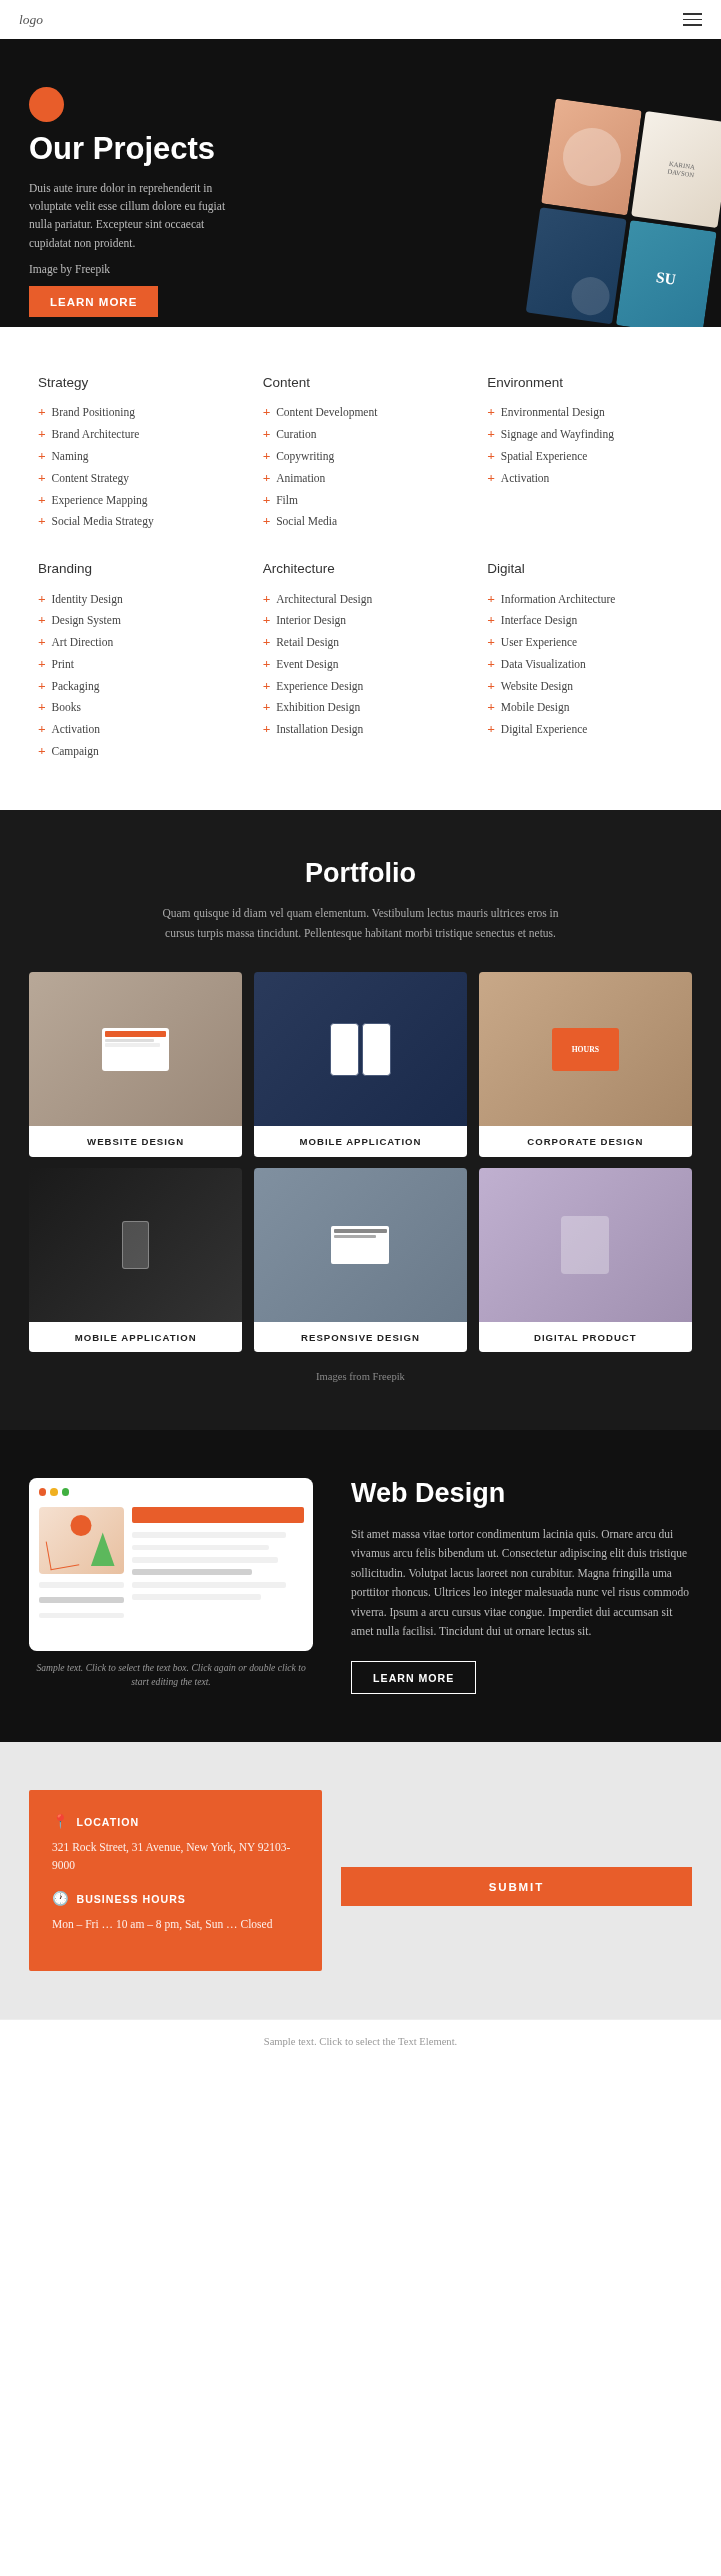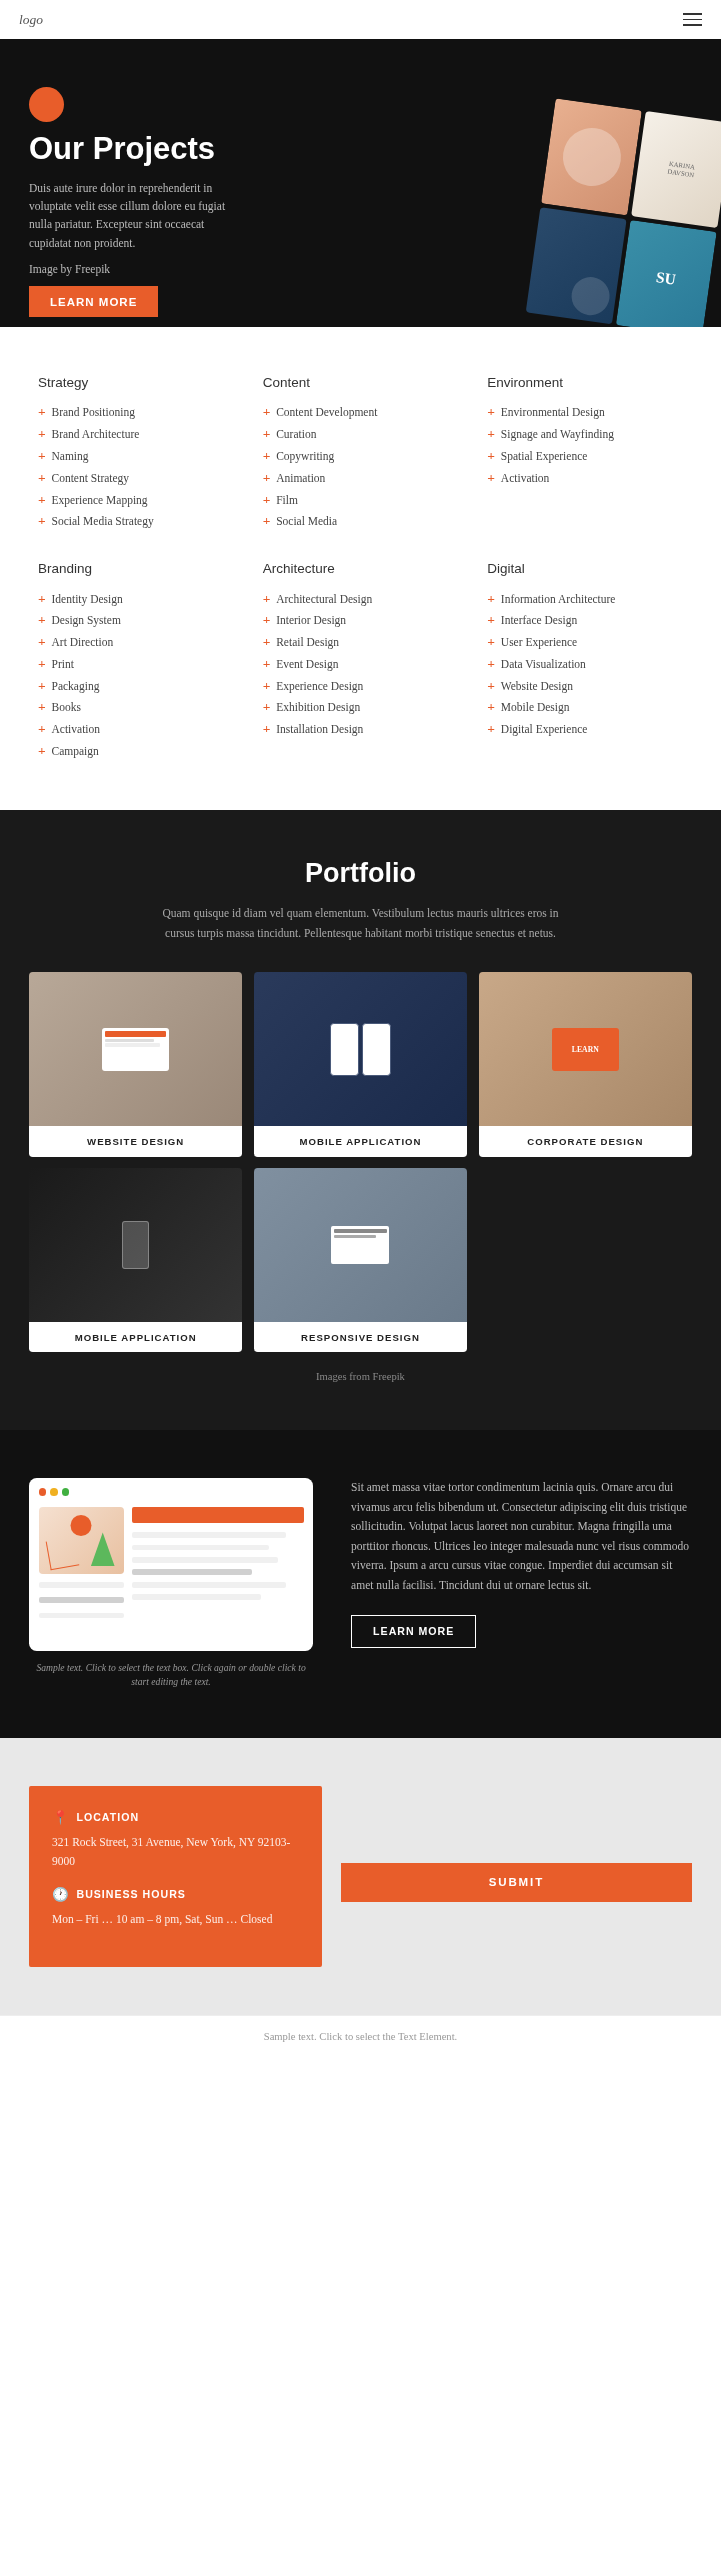--- a/index.html
+++ b/index.html
@@ -276,21 +276,21 @@
             <div style="width:29px;height:53px;background:#fff;border-radius:3.8px;border:1.9px solid #4a5a7a;"></div>
             <div style="width:29px;height:53px;background:#fff;border-radius:3.8px;border:1.9px solid #4a5a7a;"></div>
           </div>
         </div>
         <div class="portfolio-label">MOBILE APPLICATION</div>
       </div>
       <div class="portfolio-item">
         <div class="portfolio-img" style="background: linear-gradient(135deg, rgb(200, 168, 136), rgb(168, 136, 104));">
           <div style="display:flex;align-items:center;justify-content:center;width:100%;height:100%;">
             <div style="width:67px;height:43px;background:#e85d2a;border-radius:2.9px;display:flex;align-items:center;justify-content:center;">
-              <div style="font-size:7.7px;color:#fff;font-weight:700;text-align:center;">LEARN</div>
+              <div style="font-size:7.7px;color:#fff;font-weight:700;text-align:center;">HOURS</div>
             </div>
           </div>
         </div>
         <div class="portfolio-label">CORPORATE DESIGN</div>
       </div>
       <div class="portfolio-item">
         <div class="portfolio-img" style="background: linear-gradient(135deg, rgb(26, 26, 26), rgb(51, 51, 51));">
           <div style="display:flex;align-items:center;justify-content:center;height:100%;">
             <div style="width:27px;height:48px;background:rgba(255,255,255,0.2);border-radius:2.9px;border:1px solid rgba(255,255,255,0.3);"></div>
           </div>
@@ -300,20 +300,28 @@
       <div class="portfolio-item">
         <div class="portfolio-img" style="background: linear-gradient(135deg, rgb(128, 144, 160), rgb(106, 122, 138));">
           <div style="display:flex;align-items:center;justify-content:center;height:100%;">
             <div style="width:58px;height:38px;background:#fff;border-radius:1.9px;padding:2.9px;">
               <div style="width:100%;height:3.8px;background:#888;border-radius:1px;margin-bottom:1.9px;"></div>
               <div style="width:80%;height:3.8px;background:#aaa;border-radius:1px;"></div>
             </div>
           </div>
         </div>
         <div class="portfolio-label">RESPONSIVE DESIGN</div>
+      </div>
+      <div class="portfolio-item">
+        <div class="portfolio-img" style="background: linear-gradient(135deg, rgb(192, 176, 208), rgb(160, 144, 176));">
+          <div style="display:flex;align-items:center;justify-content:center;height:100%;">
+            <div style="width:48px;height:58px;background:rgba(255,255,255,0.3);border-radius:3.8px;"></div>
+          </div>
+        </div>
+        <div class="portfolio-label">DIGITAL PRODUCT</div>
       </div>
     </div>
   <p class="portfolio-credits">
     <span>Images from Freepik</span>
   </p>
 </section>
 
 <section class="web-design">
   <div class="web-design-left">
     <div class="web-design-mockup">
@@ -344,20 +352,21 @@
             <div class="mockup-line-dark" style="width:70%"></div>
             <div class="mockup-line" style="width:90%"></div>
             <div class="mockup-line" style="width:75%"></div>
           </div>
         </div>
       </div>
     </div>
     <p class="web-design-caption">Sample text. Click to select the text box. Click again or double click to start editing the text.</p>
   </div>
   <div class="web-design-right">
+    <h2>Web Design</h2>
     <p>Sit amet massa vitae tortor condimentum lacinia quis. Ornare arcu dui vivamus arcu felis bibendum ut. Consectetur adipiscing elit duis tristique sollicitudin. Volutpat lacus laoreet non curabitur. Magna fringilla uma porttitor rhoncus. Ultrices leo integer malesuada nunc vel risus commodo viverra. Ipsum a arcu cursus vitae congue. Imperdiet dui accumsan sit amet nulla facilisi. Tincidunt dui ut ornare lectus sit.</p>
     <button class="btn-learn-more-outline">LEARN MORE</button>
   </div>
 </section>
 
 <section class="contact">
   <div class="contact-info">
     <div class="contact-card">
       <div class="contact-section">
         <div class="contact-section-header">

